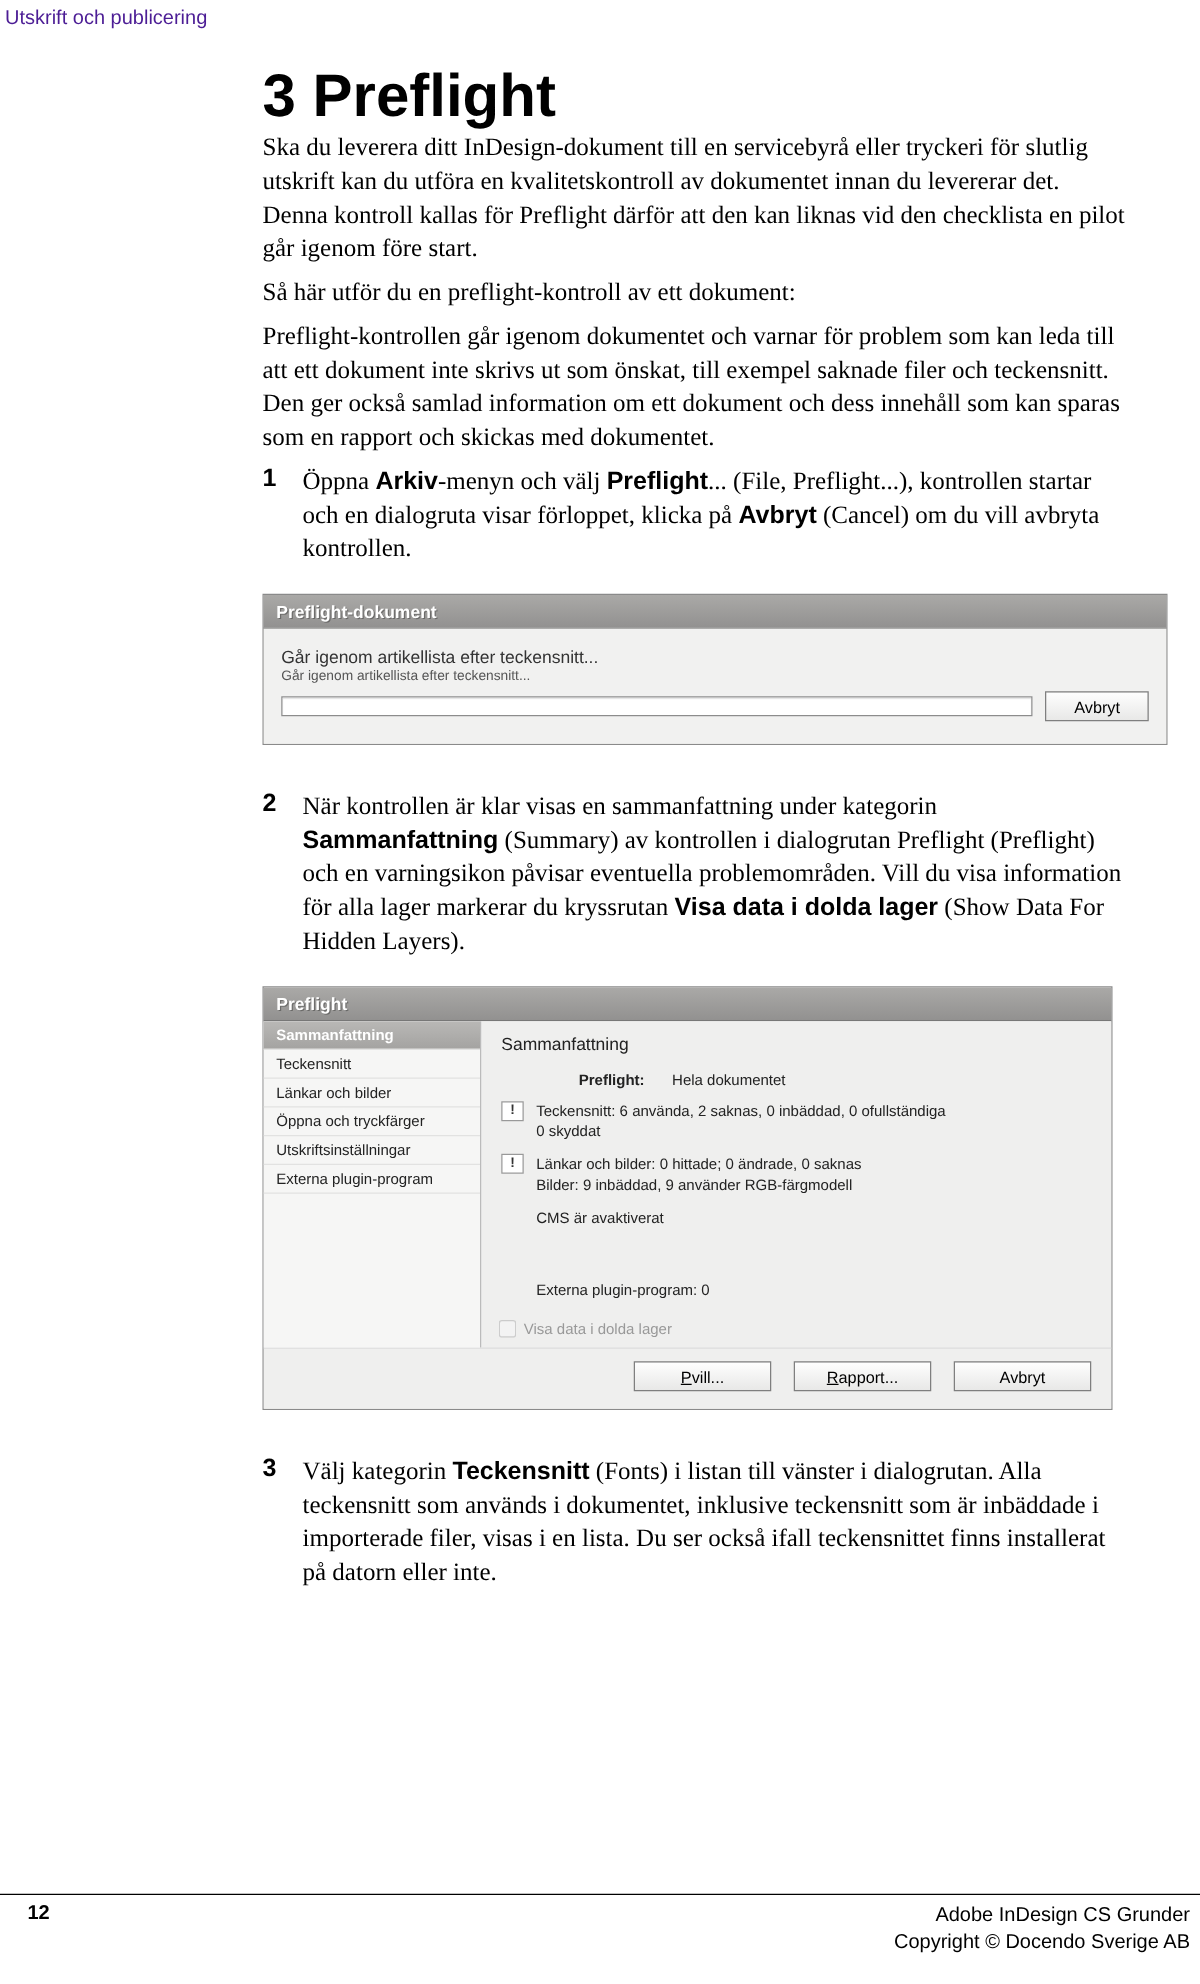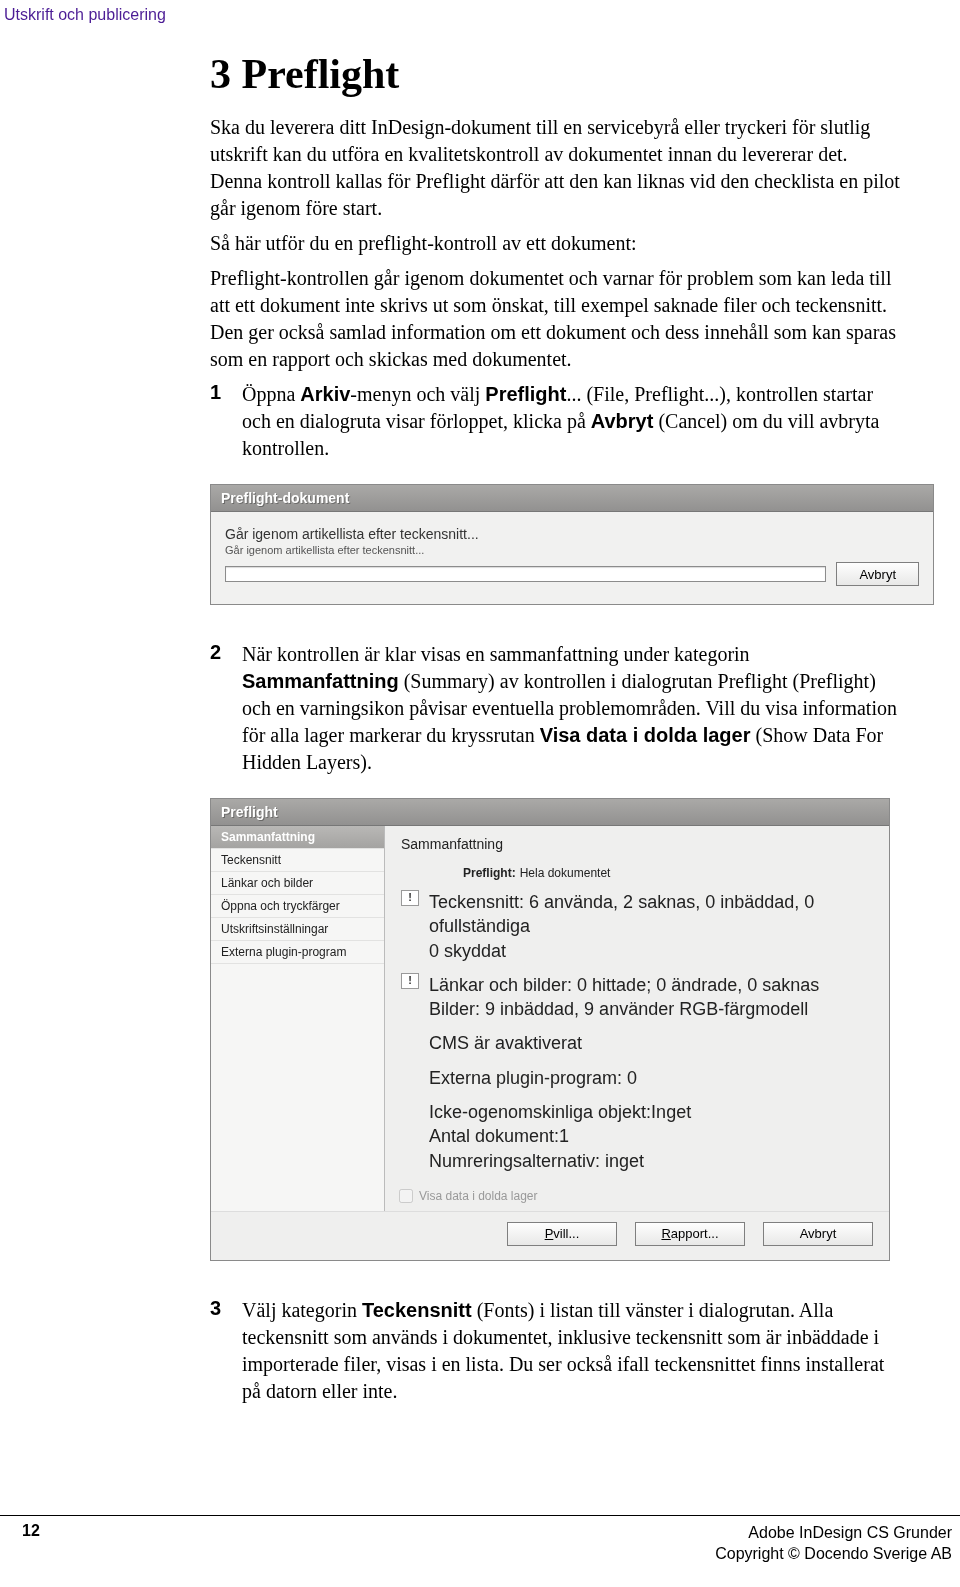--- a/index.html
+++ b/index.html
@@ -9,24 +9,23 @@
   .header { font-family: Arial, Helvetica, sans-serif; font-size: 16px; color: #4c1d95; padding: 6px 0 0 4px; }
 
   .content {
     position: absolute;
     left: 210px;
     top: 50px;
     width: 690px;
   }
 
   h1 {
-    font-family: Liberation Serif, serif;
+    font-family: Liberation Sans, sans-serif;
     font-weight: 900;
-    font-size: 42px;
-    margin-bottom: 16px;
+    font-size: 48px;
   }
 
   .body-text p {
     font-size: 20px;
     line-height: 1.35;
     margin-bottom: 6px;
     text-align: left;
   }
 
   .body-text .run-in {
@@ -83,40 +82,40 @@
   }
 
   
   .d2 { width: 680px; font-size: 12px; color: #222; }
   .d2-body { display: flex; background: #efefee; }
   .d2-sidebar { width: 174px; border-right: 1px solid #bbb; background: #f6f6f5; }
   .d2-sidebar .cat { padding: 4px 10px; font-size: 12px; color: #222; border-bottom: 1px solid #e2e2e1; }
   .d2-sidebar .cat.sel { background: linear-gradient(#b9b8b6, #a4a3a1); color: #fff; font-weight: 700; }
   .d2-main { flex: 1; padding: 10px 16px 8px 16px; display: flex; flex-direction: column; gap: 10px; }
   .d2-main-title { font-size: 14px; color: #222; margin-bottom: 4px; }
-  .d2-kv { display: flex; gap: 4px; font-size: 12px; margin-left: 62px; }
+  .d2-kv { display: flex; gap: 22px; font-size: 12px; margin-left: 62px; }
   .d2-kv .lbl { font-weight: 700; }
   .warn-row { display: flex; align-items: flex-start; gap: 10px; }
   .warn-icon {
     width: 18px; height: 16px;
     background: #fff;
     border: 1px solid #999;
     position: relative;
     flex: 0 0 18px;
   }
   .warn-icon::after {
     content: "!";
     position: absolute;
     left: 50%; top: 50%;
     transform: translate(-50%, -55%);
     font-weight: 700;
     font-size: 11px;
     color: #333;
   }
-  .d2-chunk { font-size: 18px; line-height: 1.35; }
+  .d2-chunk { font-size: 12px; line-height: 1.35; }
   .d2-check { display: flex; align-items: center; gap: 6px; color: #999; margin-top: 6px; margin-left: -2px; }
   .d2-check input { width: 14px; height: 14px; }
   .d2-footer { display: flex; justify-content: flex-end; gap: 18px; padding: 10px 16px 14px 16px; background: #efefee; border-top: 1px solid #ddd; }
   .d2-footer .win-button { min-width: 110px; text-decoration: underline; text-decoration-color: transparent; }
   .d2-footer .win-button .ul { text-decoration: underline; }
 
   
   .page-footer {
     position: absolute;
     left: 0; right: 0; bottom: 22px;
@@ -202,26 +201,21 @@
         <div class="warn-row">
           <div class="warn-icon"></div>
           <div class="d2-chunk">
             <div>Länkar och bilder: 0 hittade; 0 ändrade, 0 saknas</div>
             <div>Bilder: 9 inbäddad, 9 använder RGB-färgmodell</div>
           </div>
         </div>
         <div class="d2-chunk" style="margin-left:28px;">
           <div>CMS är avaktiverat</div>
         </div>
-        <div class="d2-chunk" style="margin-left:28px;">Externa plugin-program: 0</div>
-        <div class="d2-chunk" style="margin-left:28px;">
-          <div>Icke-ogenomskinliga objekt:Inget</div>
-          <div>Antal dokument:1</div>
-          <div>Numreringsalternativ: inget</div>
-        </div>
+        <div class="d2-chunk" style="margin-left:28px;margin-top:32px;">Externa plugin-program: 0</div>
         <label class="d2-check">
           <input type="checkbox" disabled="" style="">
           <span>Visa data i dolda lager</span>
         </label>
       </div>
     </div>
     <div class="d2-footer">
       <button class="win-button"><span class="ul">P</span><span>vill...</span></button>
       <button class="win-button"><span class="ul">R</span><span>apport...</span></button>
       <button class="win-button">Avbryt</button>

